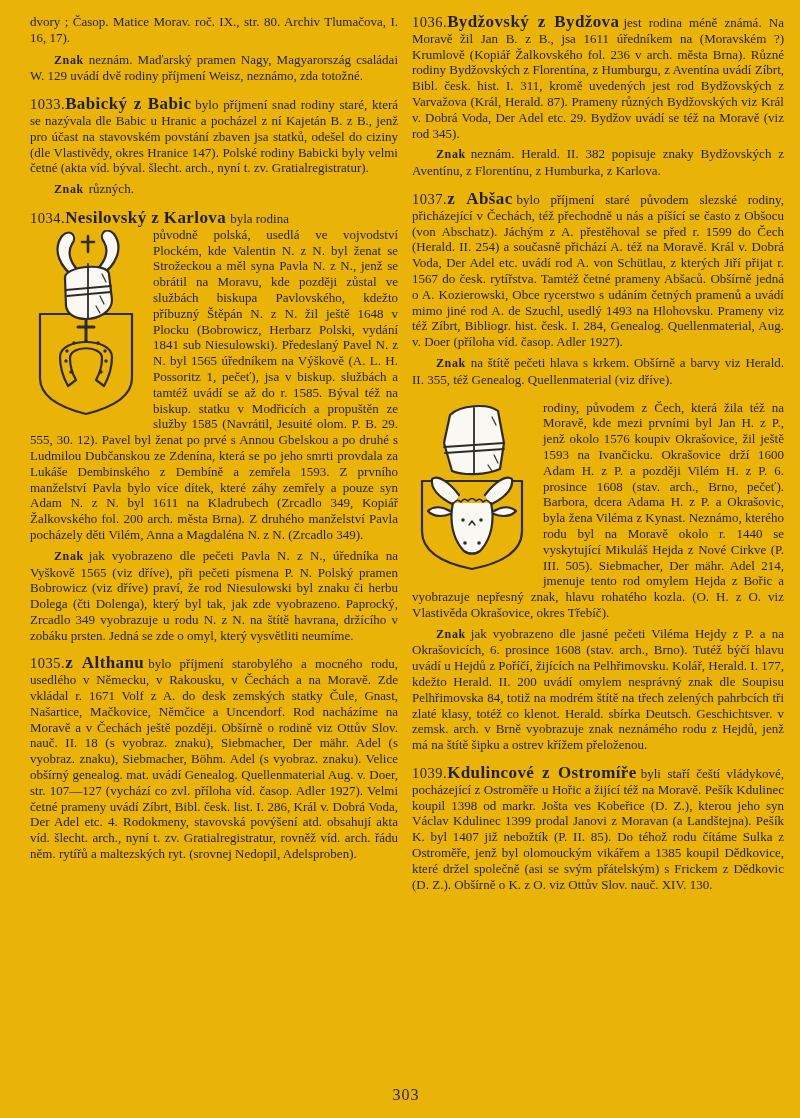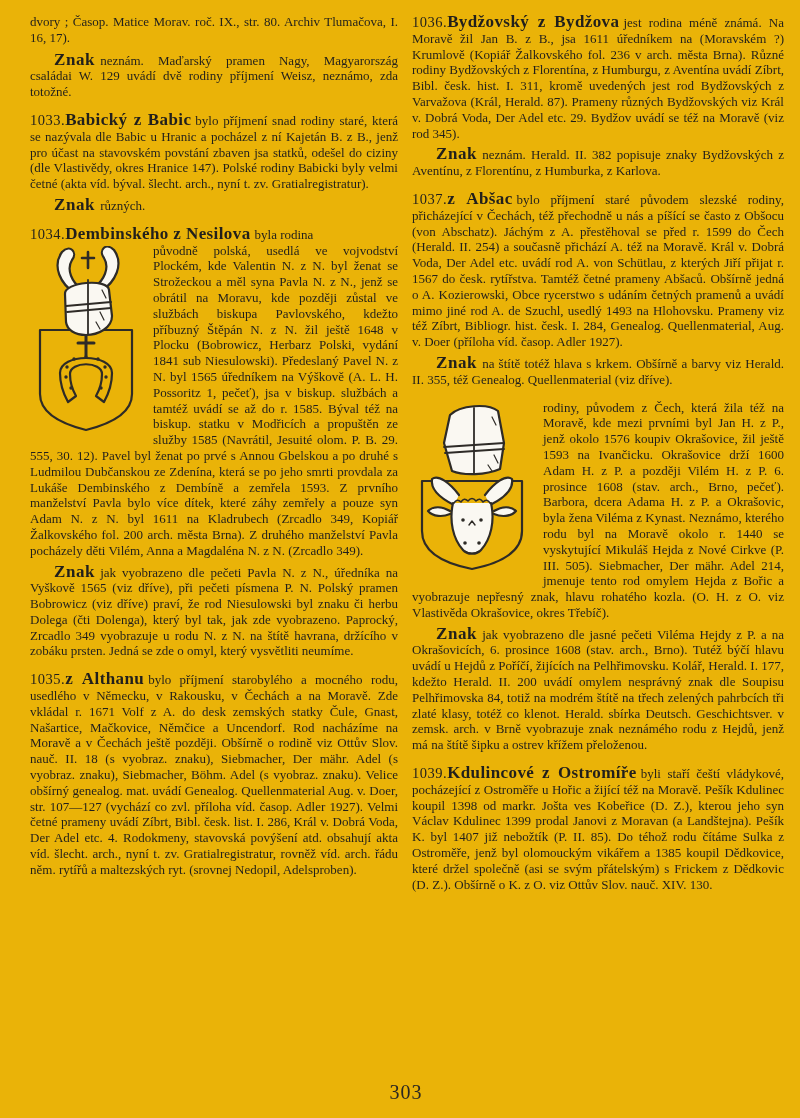--- a/index.html
+++ b/index.html
@@ -26,31 +26,31 @@
     text-align:justify;
   }
   .col-right{width:372px;}
   p{margin:0;}
   p.cont{margin:0 0 6px 0;}
   p.znak{margin:5px 0 0 0;text-indent:24px;}
   .entry{margin-top:12px;}
   .entry p.body{margin:0;}
   .num{font-size:14.5px;letter-spacing:0.5px;}
   .fam{font-size:17px;font-weight:bold;letter-spacing:0.4px;margin-right:4px;}
-  .znak-lead{font-weight:bold;letter-spacing:0.6px;margin-right:5px;font-size:17px;}
+  .znak-lead{font-weight:bold;letter-spacing:0.6px;margin-right:5px;font-size:12px;}
   .coa{
     float:left;
     margin:3px 11px 2px 0;
   }
   .coa svg{display:block;}
   .pageno{
     position:absolute;
     left:12px;right:0;bottom:14px;
     text-align:center;
-    font-size:20px;
+    font-size:16px;
     letter-spacing:1px;
     color:#2a2722;
   }
 </style>
 </head>
 <body>
 
 <div class="page">
   <div class="columns">
 
@@ -59,21 +59,21 @@
       <p class="cont">dvory ; Časop. Matice Morav. roč. IX., str. 80. Archiv Tlumačova, I. 16, 17).</p>
 
       <p class="znak"><b class="znak-lead">Znak</b><span>neznám. Maďarský pramen Nagy, Magyarország családai W. 129 uvádí dvě rodiny příjmení Weisz, neznámo, zda totožné.</span></p>
 
       <div class="entry">
         <p class="body"><span class="num">1033.</span><b class="fam">Babický z Babic</b><span>bylo příjmení snad rodiny staré, která se nazývala dle Babic u Hranic a pocházel z ní Kajetán B. z B., jenž pro účast na stavovském povstání zbaven jsa statků, odešel do ciziny (dle Vlastivědy, okres Hranice 147). Polské rodiny Babicki byly velmi četné (akta víd. býval. šlecht. arch., nyní t. zv. Gratialregistratur).</span></p>
         <p class="znak"><b class="znak-lead">Znak</b><span>různých.</span></p>
       </div>
 
       <div class="entry">
-        <p class="body"><span class="num">1034.</span><b class="fam">Dembinského z Nesilova</b><span>byla rodina</span></p>
+        <p class="body"><span class="num">1034.</span><b class="fam">Nesilovský z Karlova</b><span>byla rodina</span></p>
         <p class="body">
           <span class="coa">
             <svg width="112" height="190" viewBox="0 0 112 190" fill="none" stroke="#2e2b27" stroke-width="2.2" stroke-linecap="round" stroke-linejoin="round">
 
               <path d="M10,84 H102 V148 C102,166 84,177 56,184 C28,177 10,166 10,148 Z"></path>
 
               <path d="M38,156 C33,147 30,138 30,127 C30,107 82,107 82,127 C82,138 79,147 74,156 L66,150 C70,143 72,136 72,128 C72,115 40,115 40,128 C40,136 42,143 46,150 Z"></path>
               <g fill="#2e2b27" stroke="none">
                 <circle cx="36" cy="131" r="1.7"></circle>
                   <circle cx="37" cy="121" r="1.7"></circle>
@@ -112,21 +112,21 @@
 
     <div class="col col-right">
 
       <div class="entry" style="margin-top:0">
         <p class="body"><span class="num">1036.</span><b class="fam">Bydžovský z Bydžova</b><span>jest rodina méně známá. Na Moravě žil Jan B. z B., jsa 1611 úředníkem na (Moravském ?) Krumlově (Kopiář Žalkovského fol. 236 v arch. města Brna). Různé rodiny Bydžovských z Florentína, z Humburgu, z Aventína uvádí Zíbrt, Bibl. česk. hist. I. 311, kromě uvedených jest rod Bydžovských z Varvažova (Král, Herald. 87). Prameny různých Bydžovských viz Král v. Dobrá Voda, Der Adel etc. 29. Bydžov uvádí se též na Moravě (viz rod 345).</span></p>
         <p class="znak"><b class="znak-lead">Znak</b><span>neznám. Herald. II. 382 popisuje znaky Bydžovských z Aventínu, z Florentínu, z Humburka, z Karlova.</span></p>
       </div>
 
       <div class="entry">
         <p class="body"><span class="num">1037.</span><b class="fam">z Abšac</b><span>bylo příjmení staré původem slezské rodiny, přicházející v Čechách, též přechodně u nás a píšící se často z Obšocu (von Abschatz). Jáchým z A. přestěhoval se před r. 1599 do Čech (Herald. II. 254) a současně přichází A. též na Moravě. Král v. Dobrá Voda, Der Adel etc. uvádí rod A. von Schütlau, z kterých Jiří přijat r. 1567 do česk. rytířstva. Tamtéž četné prameny Abšaců. Obšírně jedná o A. Kozierowski, Obce rycerstwo s udáním četných pramenů a uvádí mimo jiné rod A. de Szuchl, usedlý 1493 na Hlohovsku. Prameny viz též Zíbrt, Bibliogr. hist. česk. I. 284, Genealog. Quellenmaterial, Aug. v. Doer (příloha víd. časop. Adler 1927).</span></p>
-        <p class="znak"><b class="znak-lead">Znak</b><span>na štítě totéž hlava s krkem. Obšírně a barvy viz Herald. II. 355, též Genealog. Quellenmaterial (viz dříve).</span></p>
+        <p class="znak"><b class="znak-lead">Znak</b><span>na štítě pečeti hlava s krkem. Obšírně a barvy viz Herald. II. 355, též Genealog. Quellenmaterial (viz dříve).</span></p>
       </div>
 
       <div class="entry">
         <p class="body">
           <span class="coa">
             <svg width="120" height="170" viewBox="0 0 120 170" fill="none" stroke="#2e2b27" stroke-width="2.2" stroke-linecap="round" stroke-linejoin="round">
 
               <path d="M10,78 H110 V128 C110,148 90,160 60,166 C30,160 10,148 10,128 Z"></path>
 
               <path d="M42,102 C30,96 18,88 20,76 C26,71 38,80 47,92" fill="#faf8f2"></path>

